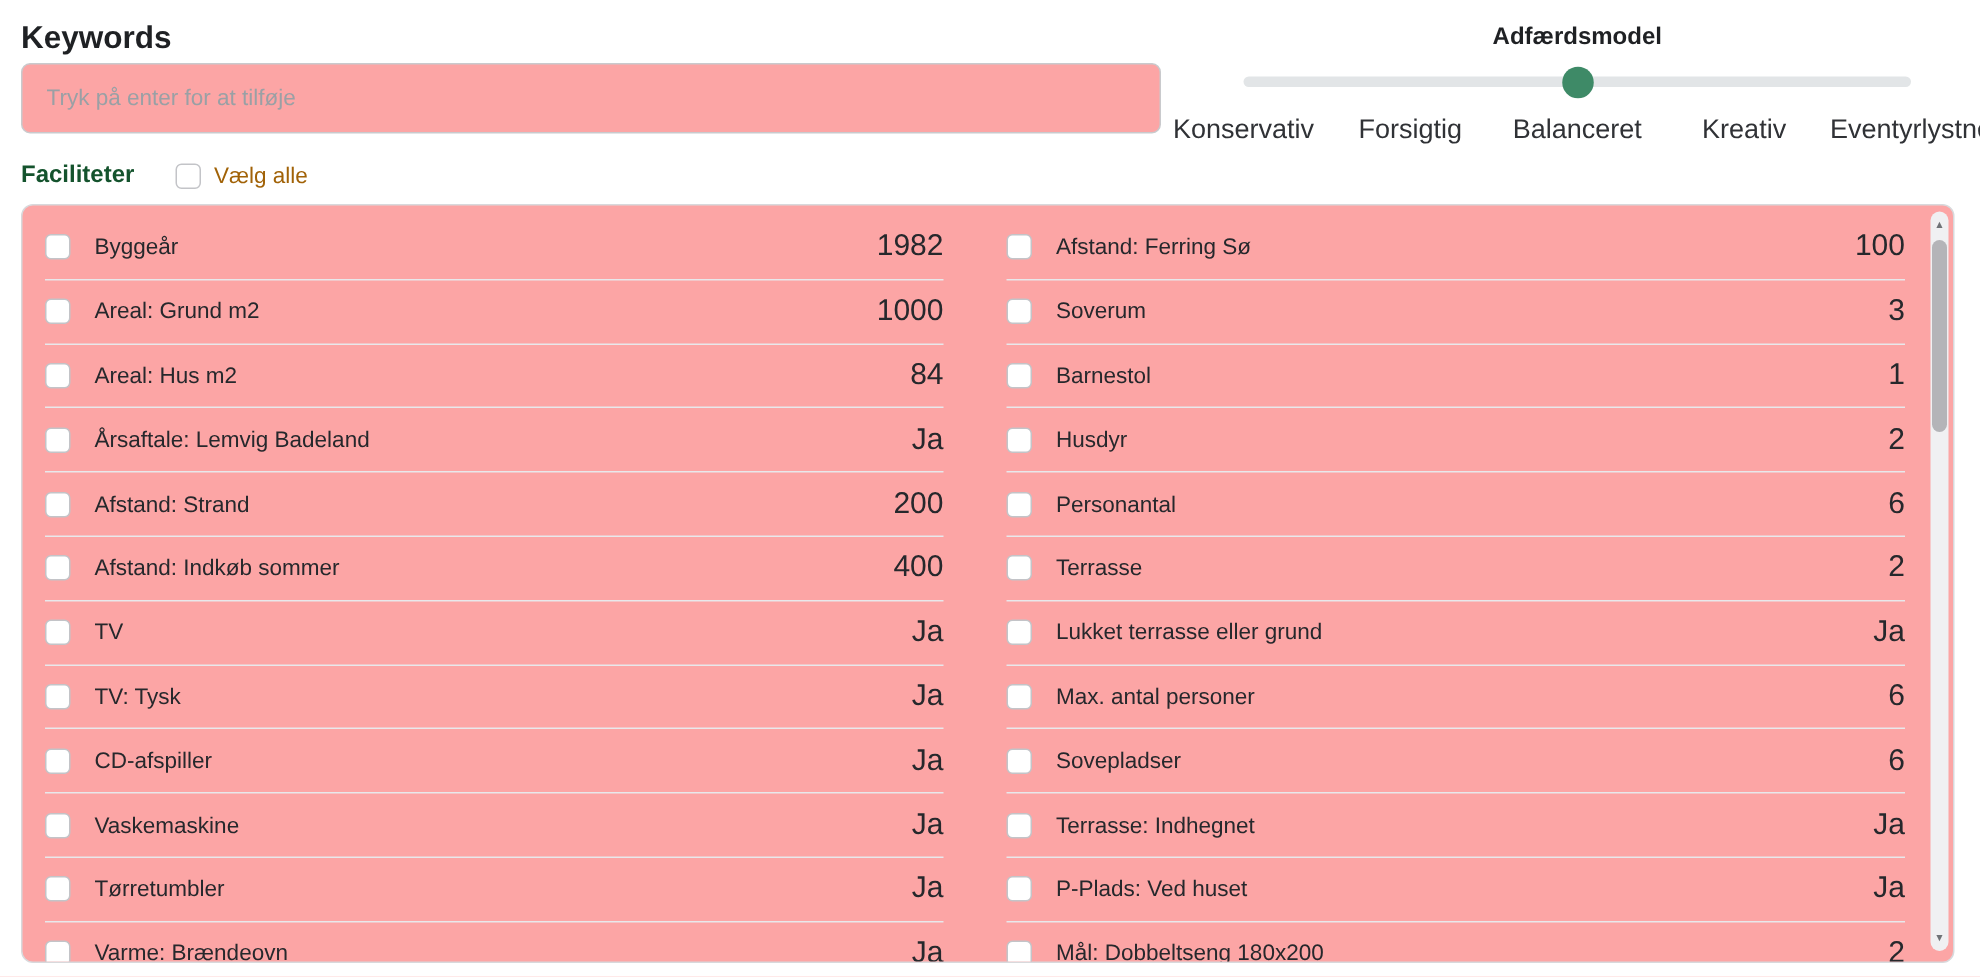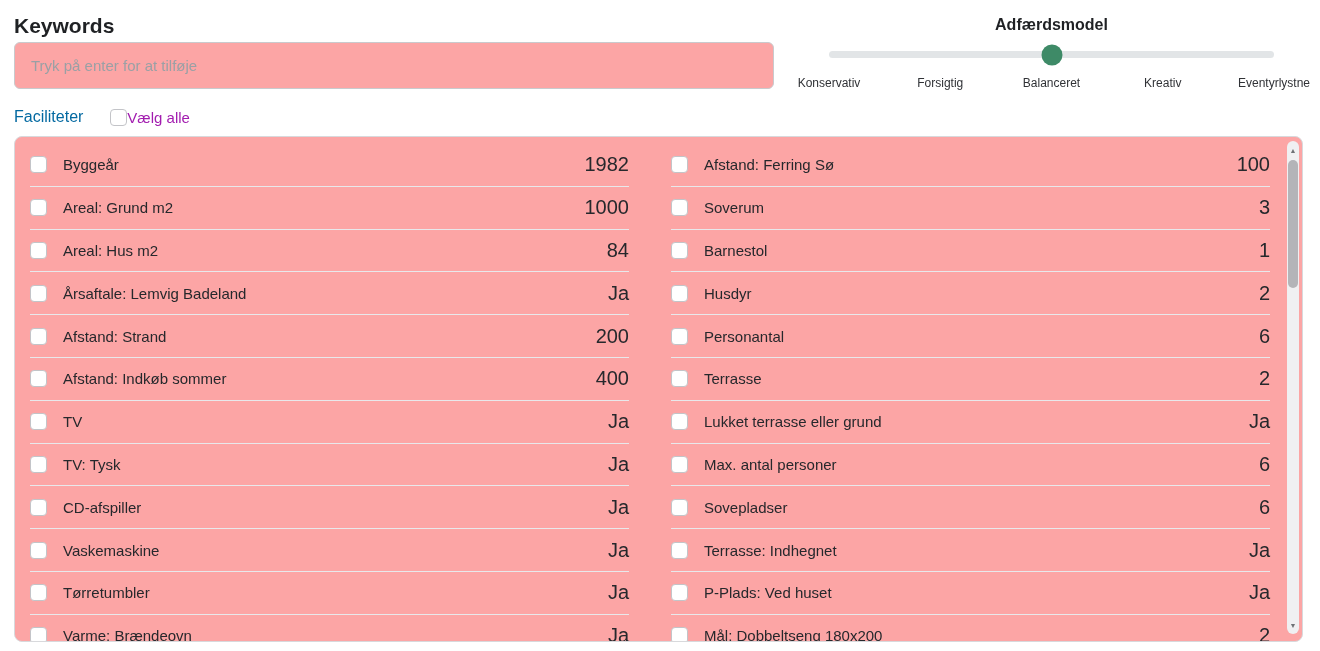--- a/index.html
+++ b/index.html
@@ -38,35 +38,35 @@
     position: absolute; top: 50%;
     width: 21px; height: 21px; border-radius: 50%;
     transform: translate(-50%, -50%);
     cursor: pointer;
   }
   .bm-labels {
     position: absolute; left: 829px; top: 76px; width: 445px; height: 16px;
   }
   .bm-label {
     position: absolute; transform: translateX(-50%);
-    font-size: 12px; color: #303236; white-space: nowrap;
+    font-size: 18px; color: #303236; white-space: nowrap;
   }
   
   .fac-header {
     position: absolute; left: 14px; top: 108px;
     display: flex; align-items: center;
   }
-  .fac-title { font-size: 16px; font-weight: 400; color: #0369a1; }
+  .fac-title { font-size: 16px; font-weight: 700; color: #14532d; }
   .checkbox {
     width: 17px; height: 17px; flex: 0 0 17px;
     border: 1px solid #c3c4c8; border-radius: 4px;
     background: #fff; cursor: pointer;
   }
   .fac-header .checkbox { margin-left: 27px; }
-  .fac-select-all-label { font-size: 15px; color: #a21caf; }
+  .fac-select-all-label { font-size: 15px; margin-left: 9px; color: #a16207; }
   
   .fac-list {
     position: absolute; left: 14px; top: 136px;
     width: 1289px; height: 506px;
     border: 1px solid #d8d9dc; border-radius: 8px;
     background: #fca5a5; overflow: hidden;
   }
   .fac-columns {
     display: grid; grid-template-columns: 1fr 1fr;
     column-gap: 42px;

